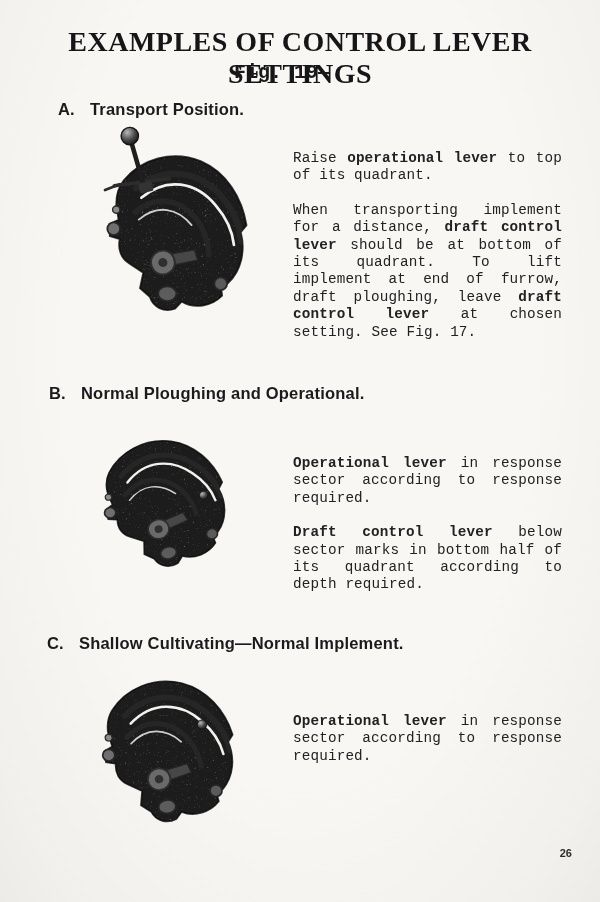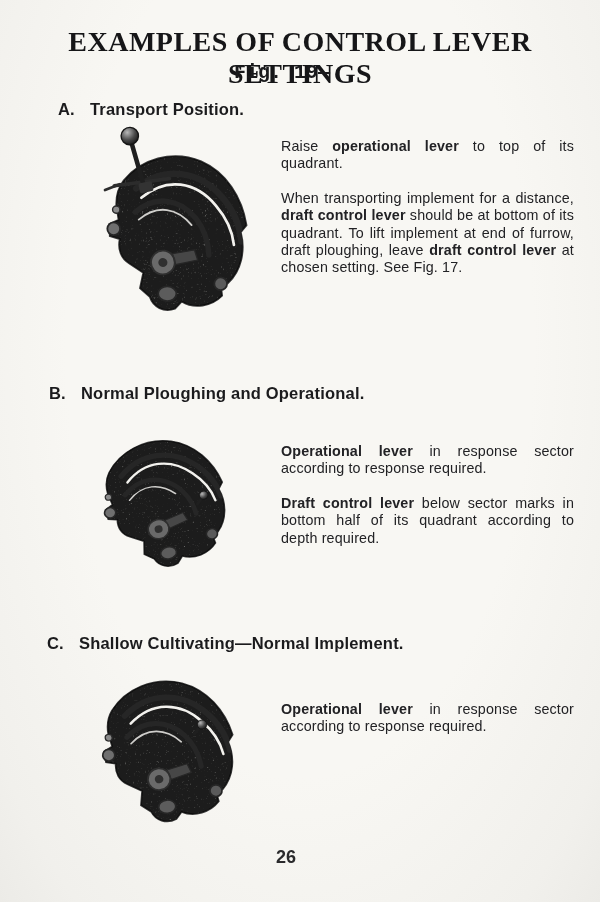--- a/index.html
+++ b/index.html
@@ -46,30 +46,30 @@
   .illus-a { left:82px; top:124px; width:190px; height:192px; }
   .illus-b { left:66px; top:408px; width:194px; height:168px; }
   .illus-c { left:72px; top:652px; width:188px; height:178px; }
   .body-text {
     position:absolute; left:281px; width:293px;
     font-size:14.3px; line-height:17.4px;
     text-align:justify;
     letter-spacing:0.15px;
     color:#222225;
   }
-  .body-text p { margin:0; }
+  .body-text p { margin:12px;font-family:Liberation Mono, monospace; }
   .body-text p + p { margin-top:17px; }
   .rich-b { font-weight:bold; }
   .text-a { top:138px; }
   .text-b { top:443px; }
   .text-c { top:701px; }
   .page-number {
     position:absolute; top:847px; left:0; right:28px;
-    text-align:center;
-    font-size:18px; font-weight:bold; color:#2a2a2c;
+    text-align:right;
+    font-size:11px; font-weight:bold; color:#2a2a2c;
   }
   .svgdefs { position:absolute; width:0; height:0; overflow:hidden; }
 </style>
 </head>
 <body>
 
 <svg class="svgdefs" aria-hidden="true">
   <defs>
     <filter id="speckle" x="-10%" y="-10%" width="120%" height="120%">
       <feTurbulence type="fractalNoise" baseFrequency="0.55" numOctaves="3" seed="7" stitchTiles="stitch"></feTurbulence>

